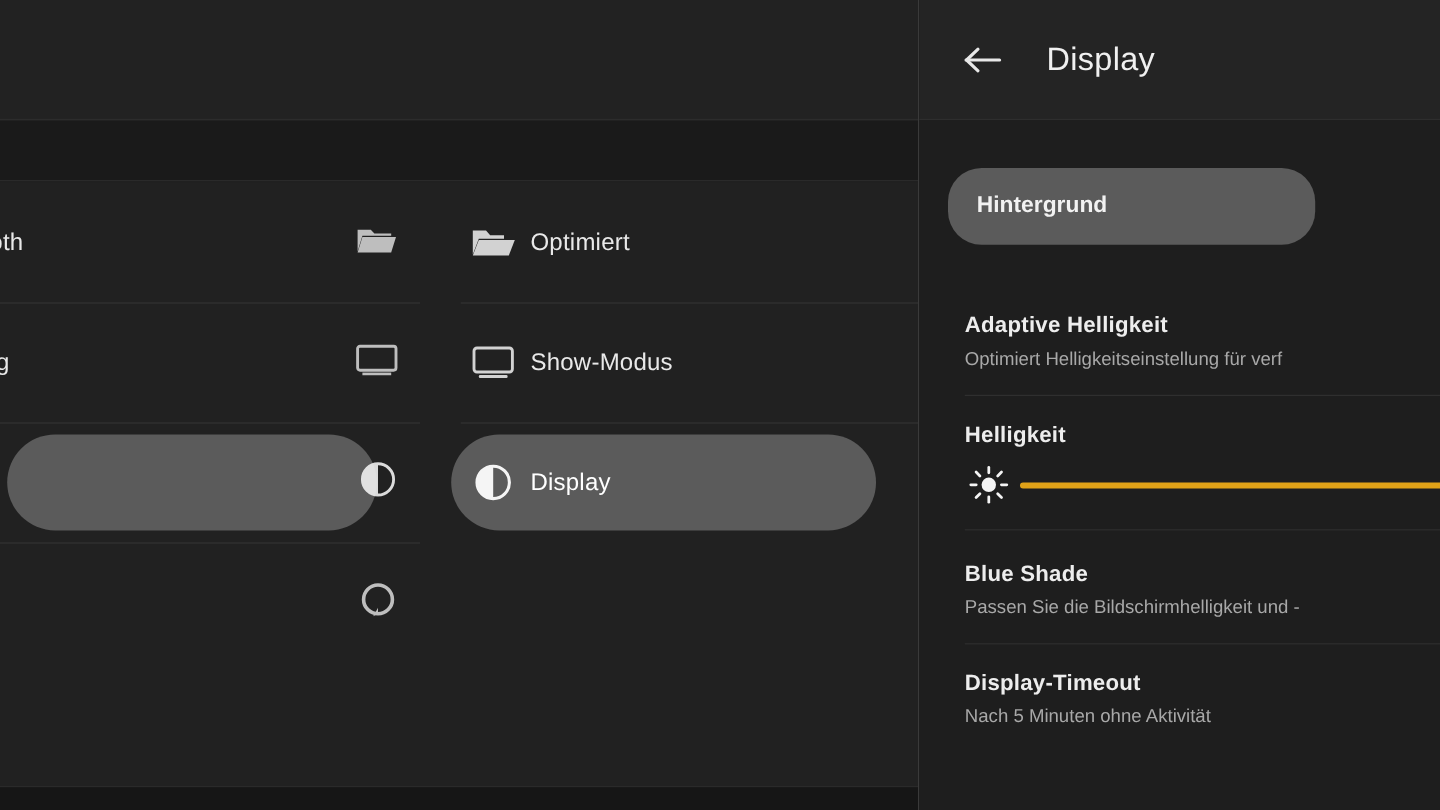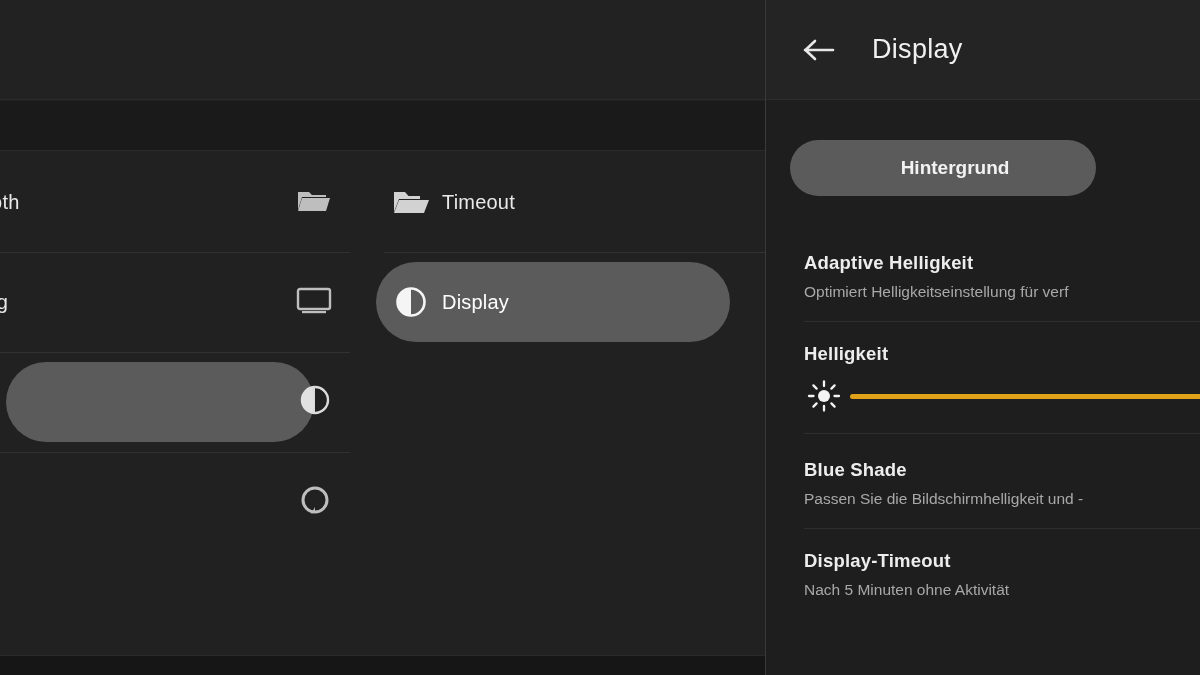--- a/index.html
+++ b/index.html
@@ -132,26 +132,25 @@
     margin-left: 33px;
     font-size: 27px;
     color: #f0f0f0;
     letter-spacing: .3px;
   }
 
   #right-body { position: relative; padding-top: 0; }
 
   .hero-pill {
     margin: 40px 0 0 24px;
-    width: 306px; height: 56px;
+    width: 306px; height: 64px;
     background: #5b5b5b;
     border-radius: 28px;
     display: flex; align-items: center;
     padding-left: 24px;
-    justify-content: center;
   }
   .hero-pill span {
     font-size: 19px; font-weight: bold;
     color: #f2f2f2;
   }
 
   .setting {
     position: relative;
     margin-left: 38px;
     padding: 22px 0 20px 0;
@@ -248,23 +247,32 @@
 
     <div class="col" id="col-right">
 
       <div class="row">
         <span class="row-icon">
           <svg width="38" height="30" viewBox="0 0 38 30" fill="none">
             <path d="M2 25 L2 5 L13 5 L16.5 9 L28 9 L28 12 L7 12 Z" fill="#d2d2d2"></path>
             <path d="M7 13 L37 13 L32 26 L2 26 Z" fill="#d2d2d2"></path>
           </svg>
         </span>
-        <span class="row-label">Timeout</span>
-      </div>
-
+        <span class="row-label">Optimiert</span>
+      </div>
+
+      <div class="row">
+        <span class="row-icon">
+          <svg width="38" height="30" viewBox="0 0 38 30" fill="none">
+            <rect x="3" y="3" width="32" height="20" rx="2.5" stroke="#d2d2d2" stroke-width="2.4"></rect>
+            <rect x="7" y="25.5" width="24" height="2.4" rx="1" fill="#d2d2d2"></rect>
+          </svg>
+        </span>
+        <span class="row-label">Show-Modus</span>
+      </div>
 
       <div class="row selected">
         <div class="pill"></div>
         <span class="row-icon">
           <svg width="36" height="36" viewBox="0 0 36 36">
             <circle cx="18" cy="18" r="13.5" stroke="#f5f5f5" stroke-width="2.6" fill="none"></circle>
             <path d="M18 4.5 A13.5 13.5 0 0 0 18 31.5 Z" fill="#f5f5f5"></path>
           </svg>
         </span>
         <span class="row-label">Display</span>

